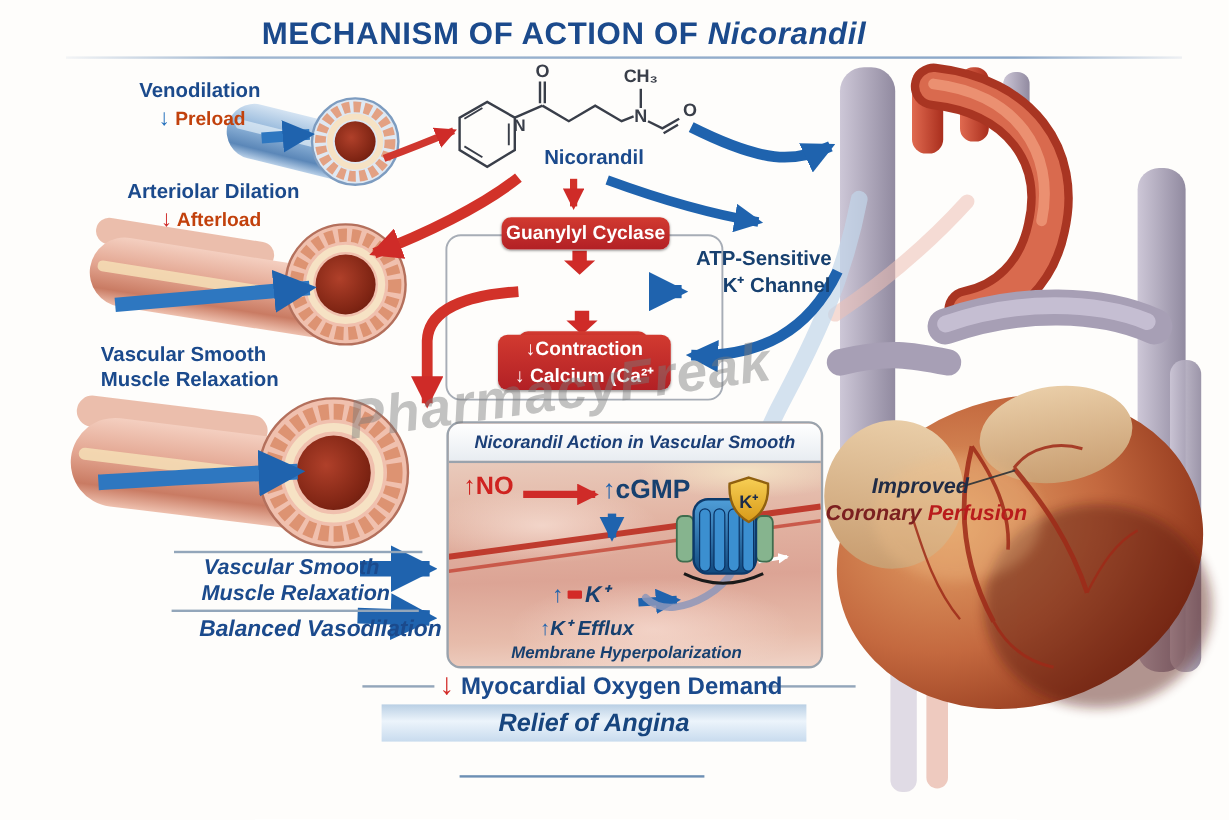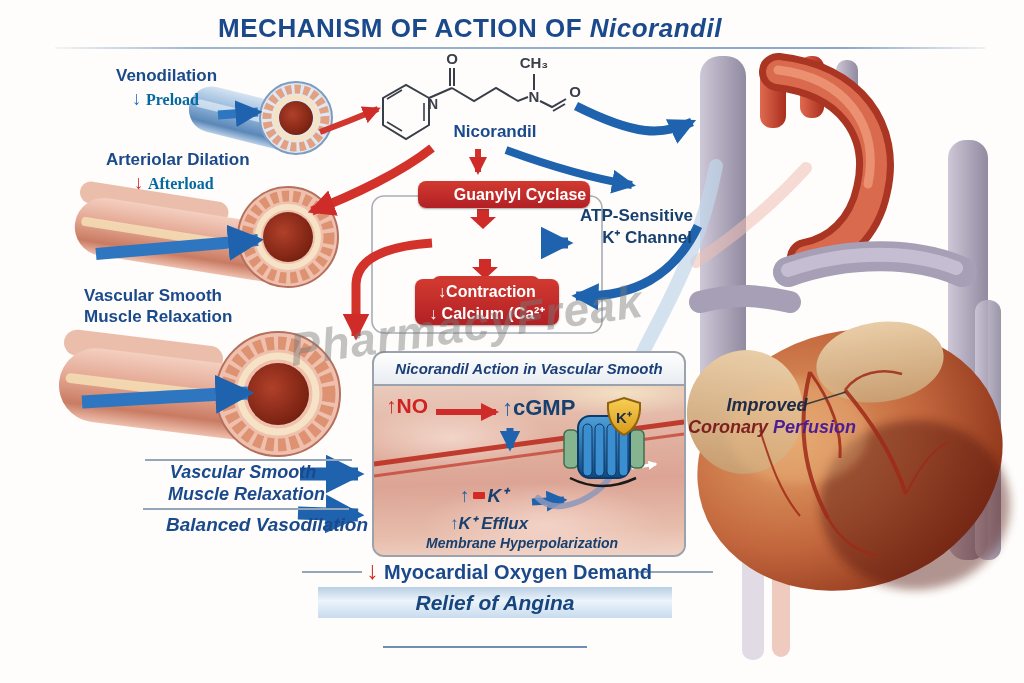--- a/index.html
+++ b/index.html
@@ -7,21 +7,21 @@
           font-family:"Liberation Sans",sans-serif;}
   .abs{position:absolute;}
   .b{font-weight:bold;}
   .it{font-style:italic;}
   .title{top:13px;left:0;width:940px;text-align:center;font-size:26px;font-weight:bold;color:#1b4a8c;letter-spacing:.5px;}
   .title .drug{font-style:italic;}
   .title-line{top:47px;left:55px;width:930px;height:2px;
       background:linear-gradient(90deg,rgba(150,170,200,.1),#9fb6d0 15%,#8ba7c8 85%,rgba(150,170,200,.15));}
   .art{top:0;left:0;z-index:1;}
   .lbl{position:absolute;font-weight:bold;color:#1b4a8c;z-index:3;white-space:nowrap;}
-  .sub{color:#0369a1;font-family:Liberation Serif, serif;}
+  .sub{color:#c2410c;}
   .arrow-dn-blue{color:#2470bd;font-size:19px;}
   .arrow-dn-red{color:#cf2b28;font-size:19px;}
   .redbox{position:absolute;z-index:3;background:linear-gradient(180deg,#d23a30,#b22025);color:#fff;
           font-weight:bold;text-align:center;border-radius:8px;box-shadow:0 1px 2px rgba(0,0,0,.35);}
   .panel{position:absolute;left:372px;top:351px;width:314px;height:206px;z-index:4;
          border:2px solid #9aa3ad;border-radius:12px;overflow:hidden;background:#e6c0b1;box-sizing:border-box;}
   .panel-header{height:31px;line-height:31px;text-align:center;font-style:italic;font-weight:bold;
          font-size:15px;color:#1b3f77;background:linear-gradient(180deg,#ffffff,#e8ecf1);
          border-bottom:2px solid #9aa3ad;}
   .panel-body{position:relative;width:100%;height:173px;
@@ -214,21 +214,21 @@
     <span class="sub">Afterload</span>
   </div>
 
   <div class="lbl" style="left:84px;top:285px;font-size:17px;line-height:21px;">
     <div>Vascular Smooth</div>
     <div>Muscle Relaxation</div>
   </div>
 
   <div class="lbl" style="left:440px;top:122px;width:110px;text-align:center;font-size:17px;">Nicorandil</div>
 
-  <div class="redbox" style="left:418px;top:181px;width:140px;height:27px;line-height:27px;font-size:16px;padding-left:32px;">Guanylyl Cyclase</div>
+  <div class="redbox" style="left:418px;top:181px;width:140px;height:27px;line-height:27px;font-size:16px;">Guanylyl Cyclase</div>
   <div class="redbox" style="left:432px;top:228px;width:108px;height:29px;line-height:29px;font-size:17px;margin-top:48px;">↑Cyclic GMP</div>
   <div class="redbox" style="left:415px;top:279px;width:144px;height:46px;font-size:16px;line-height:22px;padding-top:2px;box-sizing:border-box;">
     <div>↓Contraction</div>
     <div>↓ Calcium (Ca²⁺</div>
   </div>
 
   <div class="lbl" style="left:580px;top:205px;width:112px;text-align:right;font-size:17px;line-height:22px;color:#17406f;">
     <div>ATP-Sensitive</div>
     <div>K⁺ Channel</div>
   </div>
@@ -302,21 +302,21 @@
   <div class="lbl it" style="left:168px;top:461px;width:150px;text-align:center;font-size:18px;line-height:22px;">
     <div>Vascular Smooth</div>
     <div>Muscle Relaxation</div>
   </div>
   <div class="thin-line" style="left:143px;top:508px;width:206px;"></div>
   <div class="lbl it" style="left:166px;top:514px;font-size:19px;">Balanced Vasodilation</div>
 
   <div class="lbl it" style="left:712px;top:395px;width:110px;text-align:center;font-size:18px;color:#202c46;">Improved</div>
   <div class="lbl it" style="left:688px;top:417px;width:165px;text-align:center;font-size:18px;">
     <span style="color:#7c2020;">Coronary</span>
-    <span style="color:#4c1d95;">Perfusion</span>
+    <span style="color:#b91c1c;">Perfusion</span>
   </div>
 
   <div class="thin-line" style="left:302px;top:571px;width:60px;"></div>
   <div class="thin-line" style="left:637px;top:571px;width:76px;"></div>
   <div class="lbl" style="left:366px;top:556px;font-size:20px;">
     <span style="color:#d22b28;font-size:25px;">↓</span>
     <span>Myocardial Oxygen Demand</span>
   </div>
   <div class="band">Relief of Angina</div>
   <div class="underline"></div>

